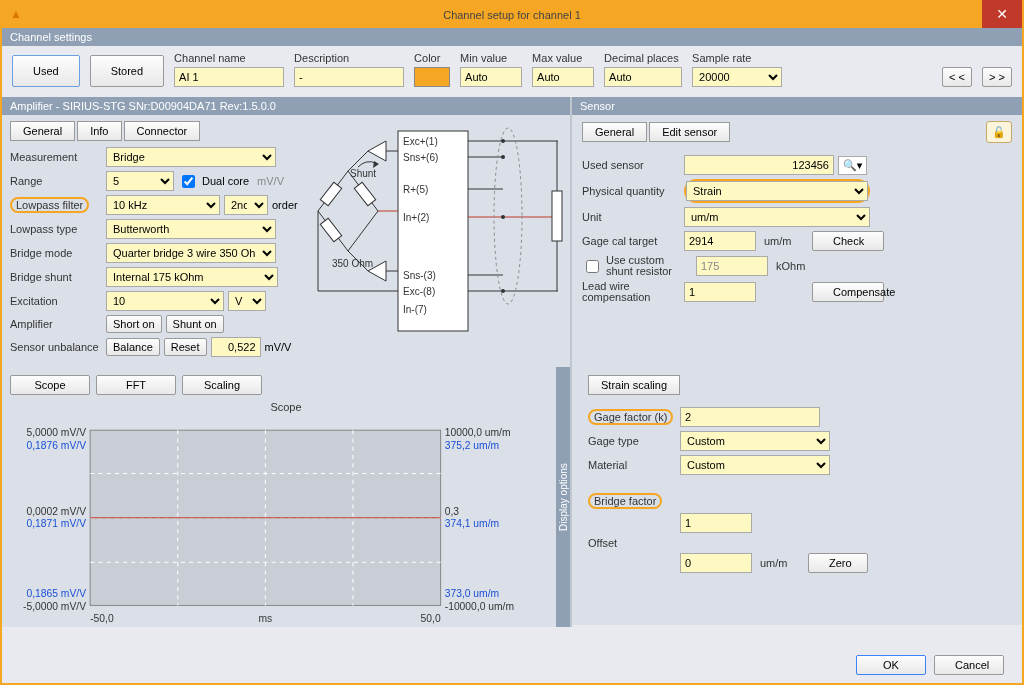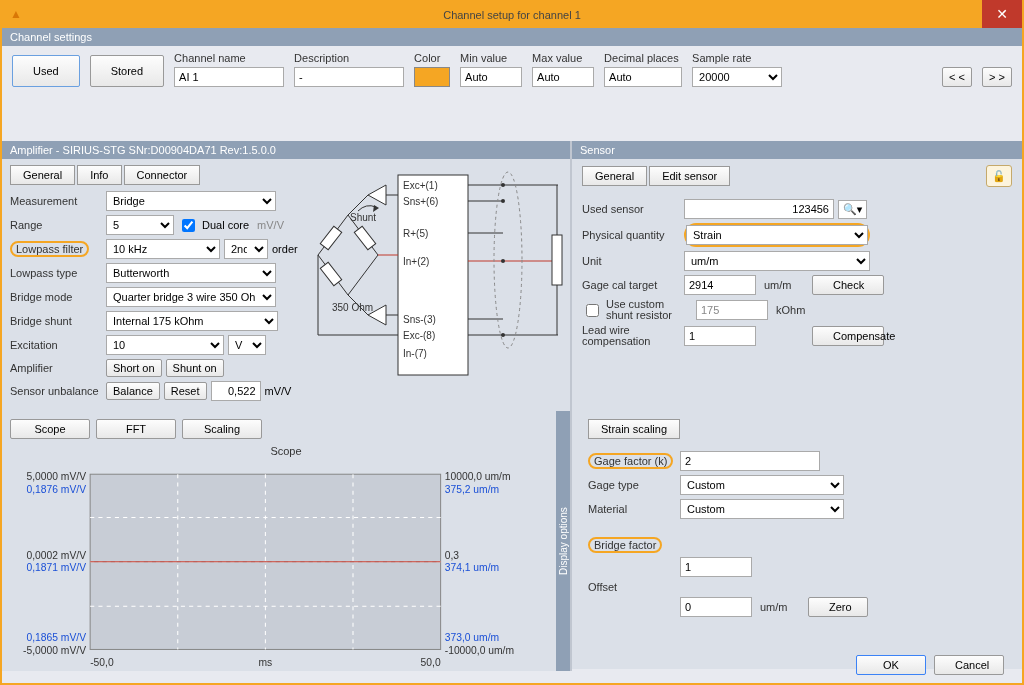--- a/index.html
+++ b/index.html
@@ -4,29 +4,29 @@
 <style>
   * { box-sizing: border-box; font-family: "Segoe UI", Tahoma, sans-serif; font-size: 11px; }
   body { margin: 0; background: #fff; }
   .window { width: 1024px; height: 685px; border: 2px solid #f5a623; position: relative; background: #e8eaf0; }
   .titlebar { height: 26px; background: #f5a623; display: flex; align-items: center; justify-content: center; position: relative; color: #444; font-size: 12px; }
   .titlebar .icon { position: absolute; left: 8px; top: 5px; font-size: 12px; color: #d97706; }
   .titlebar .close { position: absolute; right: 0; top: -2px; width: 40px; height: 28px; background: #c0392b; color: #fff; display: flex; align-items: center; justify-content: center; font-size: 14px; }
   .section-hdr { background: #8fa0b5; color: #fff; padding: 3px 8px; font-size: 11px; }
   .row { display: flex; align-items: center; margin-bottom: 4px; gap: 4px; }
   label, .lbl { color: #333; }
-  input[type="text"], select { border: 1px solid #aaa; background: #ffffff; padding: 2px 4px; height: 20px; }
+  input[type="text"], select { border: 1px solid #aaa; background: #fef9c3; padding: 2px 4px; height: 20px; }
   select { padding-left: 2px; }
   button, .btn { border: 1px solid #999; background: linear-gradient(#fdfdfd,#e8e8e8); padding: 3px 20px; cursor: pointer; border-radius: 2px; }
   .btn.tab { border-radius: 0; padding: 3px 12px; }
   .btn.primary { border-color: #3b82f6; }
   .color-swatch { width: 36px; height: 20px; background: #f5a623; border: 1px solid #888; }
   .top-grid { display: flex; gap: 10px; align-items: flex-end; padding: 6px 10px 10px 10px; background: #e8eaf0; }
   .top-grid .col label { display: block; margin-bottom: 3px; color: #333; }
-  .midwrap { display: flex; margin-top: 44px; }
+  .midwrap { display: flex; }
   .leftcol { width: 570px; border-right: 2px solid #c0c6d0; }
   .rightcol { flex: 1; }
   .amp-body { display: flex; gap: 10px; padding: 6px 8px; background:#dbe0e8;}
   .controls { width: 300px; }
   .controls .row .lbl { width: 92px; }
   .diagram { flex: 1; position: relative; }
   .diagram svg { background: #dbe0e8; }
   .tabs { display: flex; gap: 2px; margin-bottom: 6px; align-items: flex-end; }
   .lock { width: 26px; height: 22px; border: 1px solid #c5a96b; background:#fdf4dc; display:flex;align-items:center;justify-content:center;border-radius:3px;}
   .sensor-body { padding: 6px 10px; background:#dbe0e8; min-height:250px;}
@@ -38,21 +38,21 @@
   .scope-tabs .btn { width: 80px; text-align: center; }
   .scope-plot { position: relative; height: 220px; margin: 0 8px; }
   .scope-plot svg { width: 100%; height: 100%; }
   .plot-title{ text-align:center; color:#333; font-size:11px;}
   .axis-label { font-size: 10px; fill:#333; }
   .blue { fill:#1a4fd6; color:#1a4fd6; }
   .vbar { position:absolute; right:0; top:0; bottom:0; width:14px; background:#8fa0b5; color:#fff; writing-mode:vertical-rl; transform:rotate(180deg); text-align:center; font-size:10px; display:flex; align-items:center; justify-content:center;}
   .vbar-arrow{ position:absolute; right:0; top:0; width:14px;height:14px;background:#e0e4ec;border:1px solid #aaa;display:flex;align-items:center;justify-content:center;font-size:9px;color:#444;}
   .scaling-area{ padding:10px 16px; background:#dbe0e8;}
   .scaling-area .row .lbl{ width:88px;}
-  .scaling-area select,.scaling-area input[type=text]{ width:164px;}
+  .scaling-area select,.scaling-area input[type=text]{ width:150px;}
   .footer-btns{ position:absolute; bottom:8px; right:18px; display:flex; gap:8px;}
   .footer-btns .btn{ width:70px;}
   .circled2 { border:2px solid #f5a623; border-radius:12px; padding:0 4px; display:inline-block;}
   .nav-btn { width:30px; padding:3px 0; text-align:center;}
 </style>
 </head>
 <body>
 
 <div class="window">
   <div class="titlebar">

